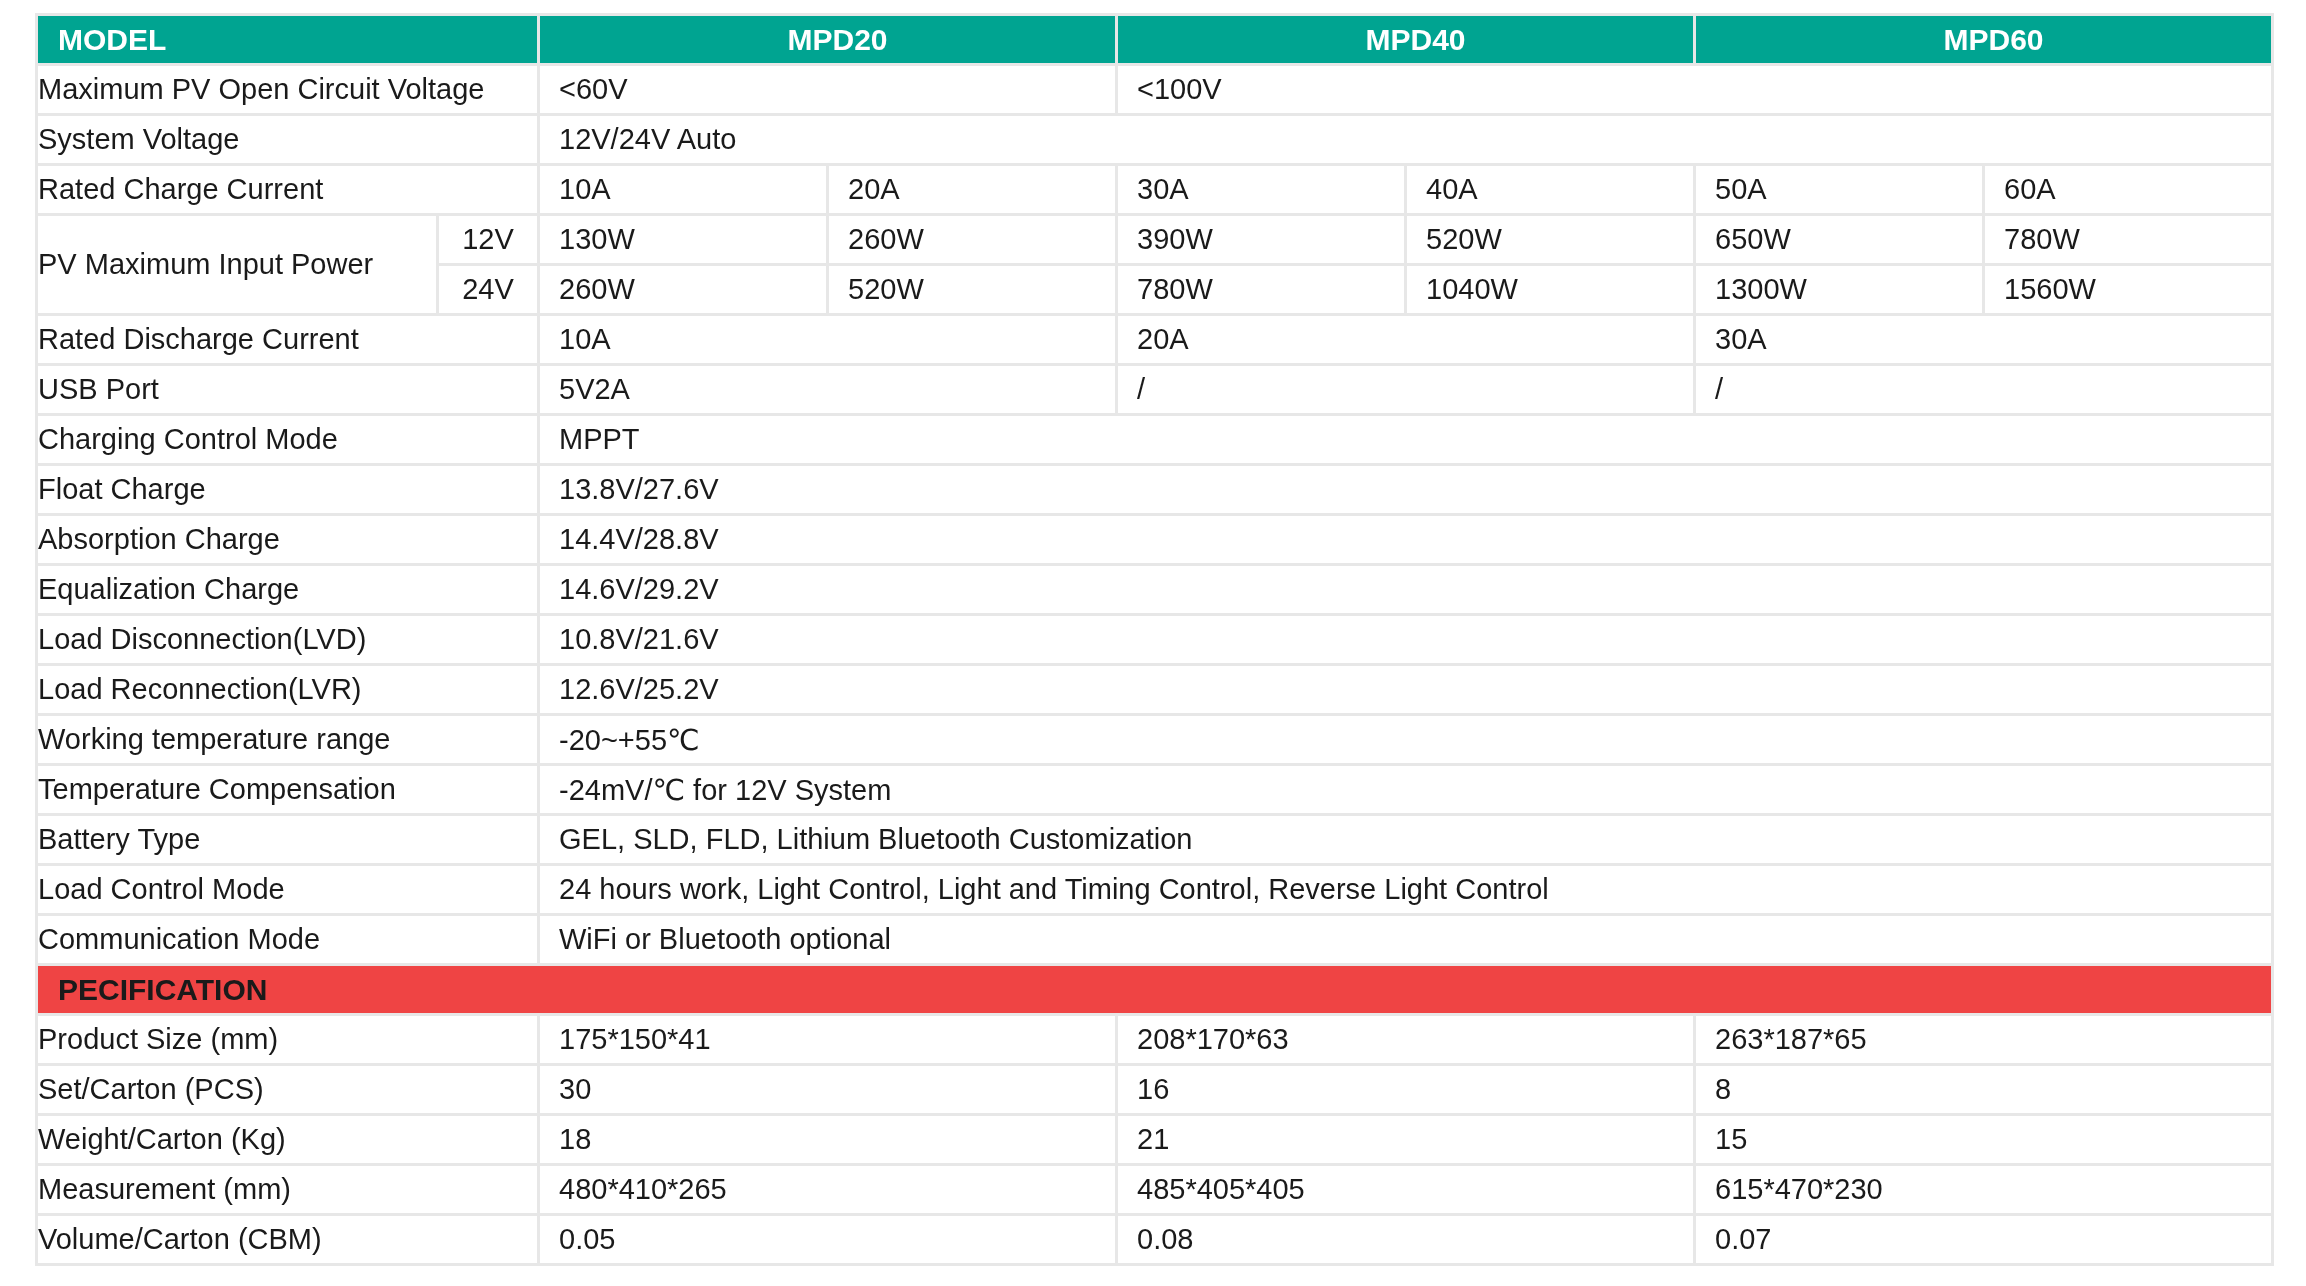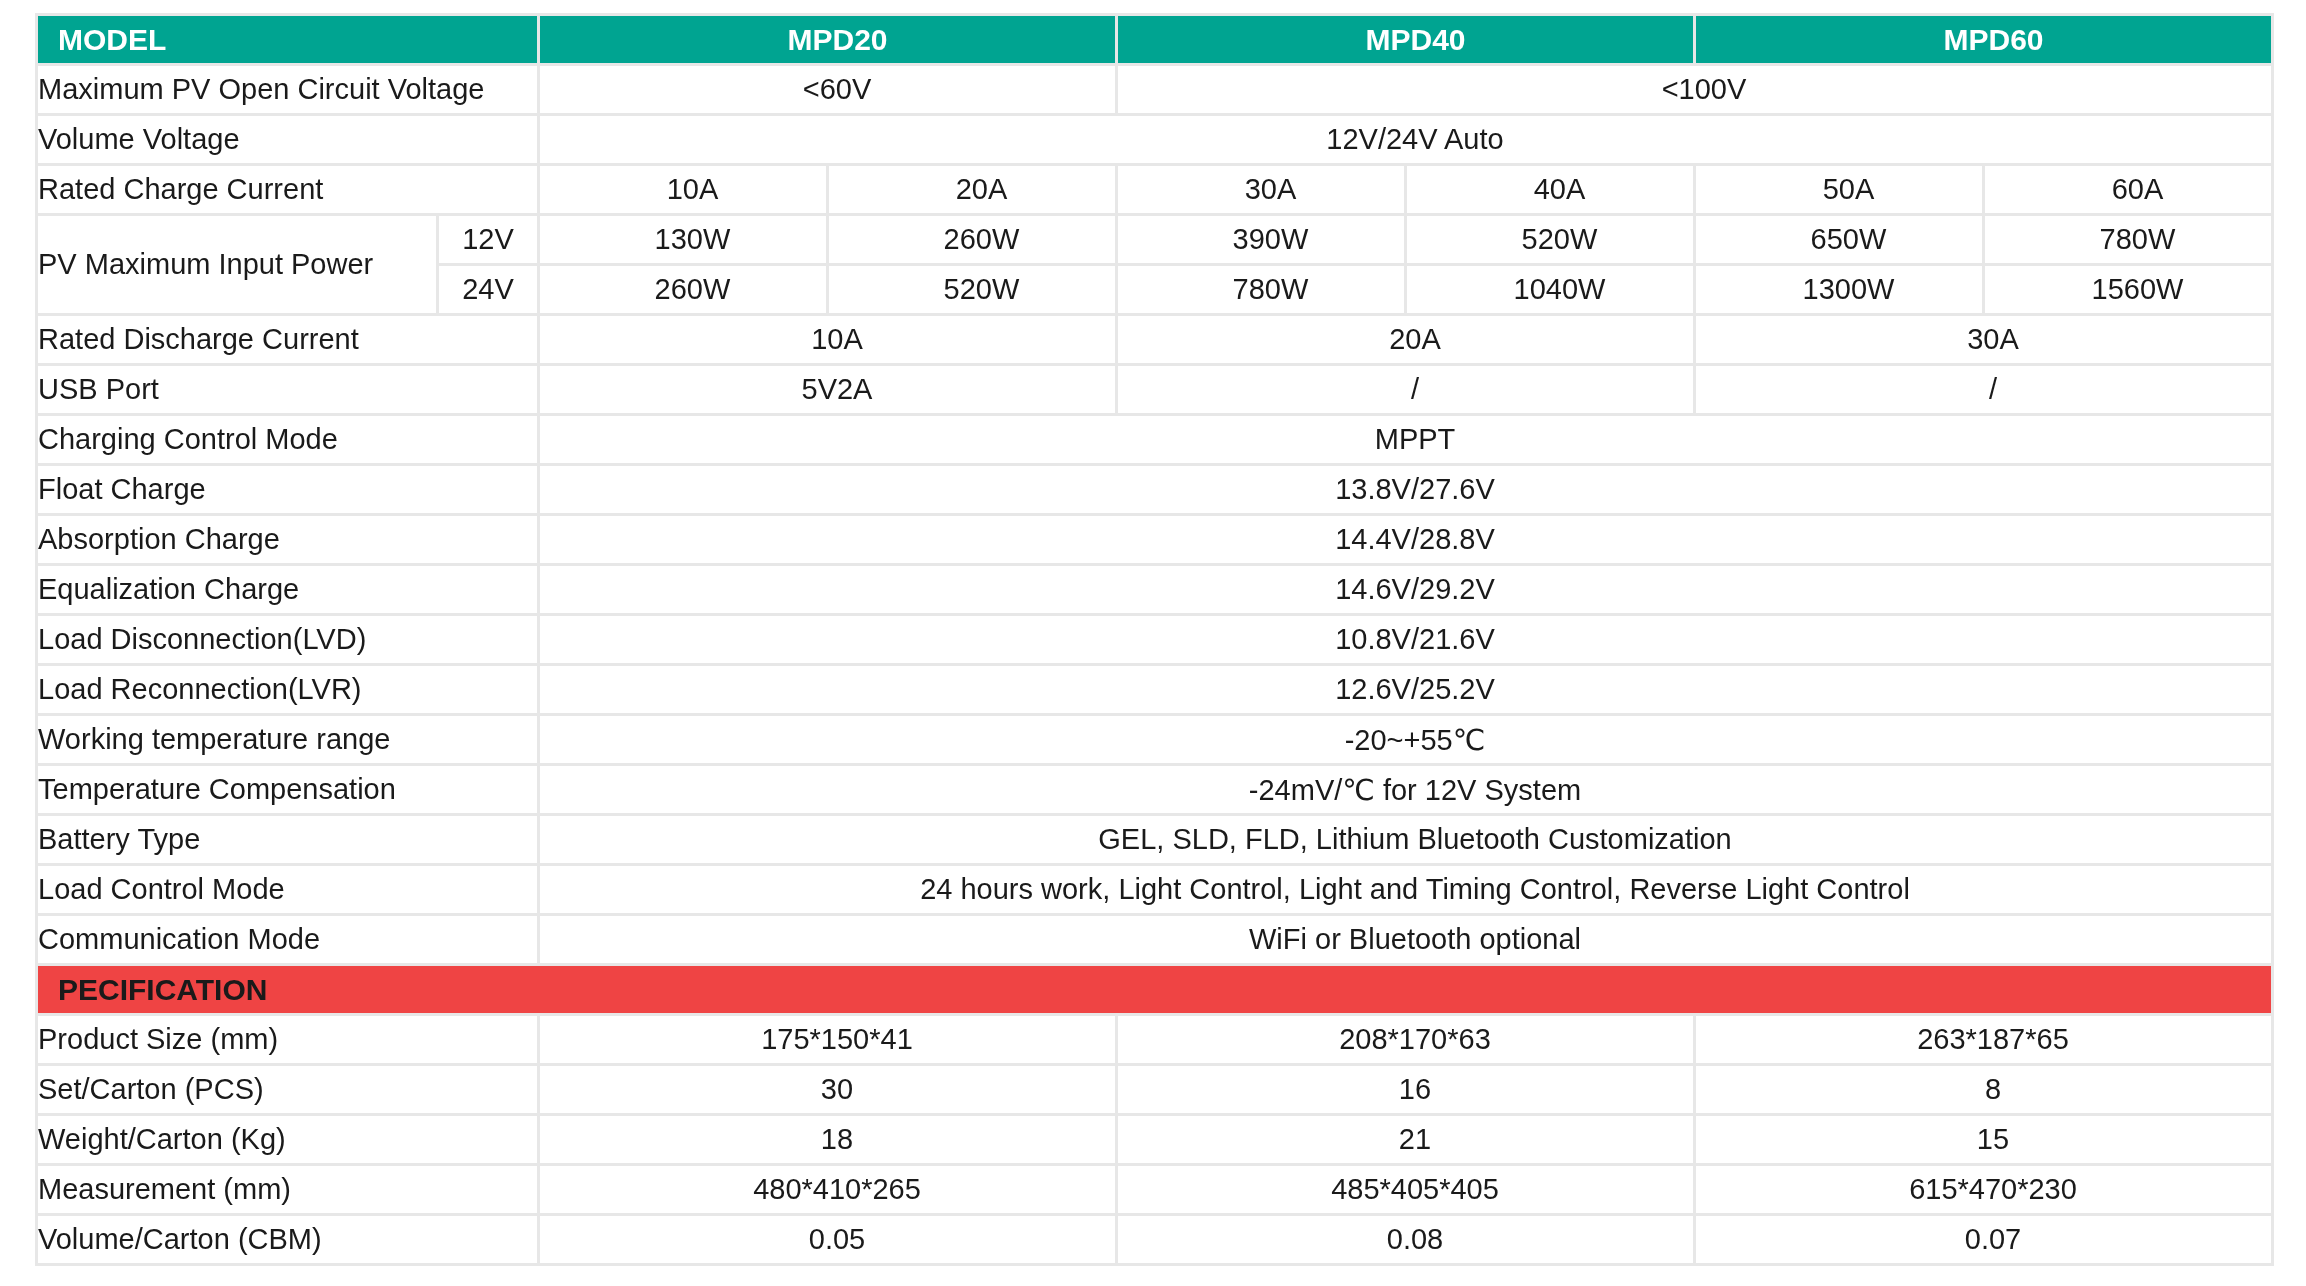--- a/index.html
+++ b/index.html
@@ -59,21 +59,21 @@
   }
   td.label {
     text-align: left;
     white-space: nowrap;
   }
   td.sub {
     text-align: center;
     margin-left: 13px;
   }
   td.val {
-    text-align: center;
+    text-align: left;
     white-space: nowrap;
     padding-left: 19px;
   }
   td.section {
     background: #ef4444;
     font-weight: 700;
     font-size: 30px;
     text-align: left;
     padding-left: 20px;
   }
@@ -103,21 +103,21 @@
         <th class="model-col" colspan="2">MPD60</th>
       </tr>
 
       <tr>
         <td class="label" colspan="2">Maximum PV Open Circuit Voltage</td>
         <td class="val" colspan="2">&lt;60V</td>
         <td class="val" colspan="4">&lt;100V</td>
       </tr>
 
       <tr>
-        <td class="label" colspan="2">Volume Voltage</td>
+        <td class="label" colspan="2">System Voltage</td>
         <td class="val" colspan="6">12V/24V Auto</td>
       </tr>
 
       <tr>
         <td class="label" colspan="2">Rated Charge Current</td>
         <td class="val">10A</td>
         <td class="val">20A</td>
         <td class="val">30A</td>
         <td class="val">40A</td>
         <td class="val">50A</td>

